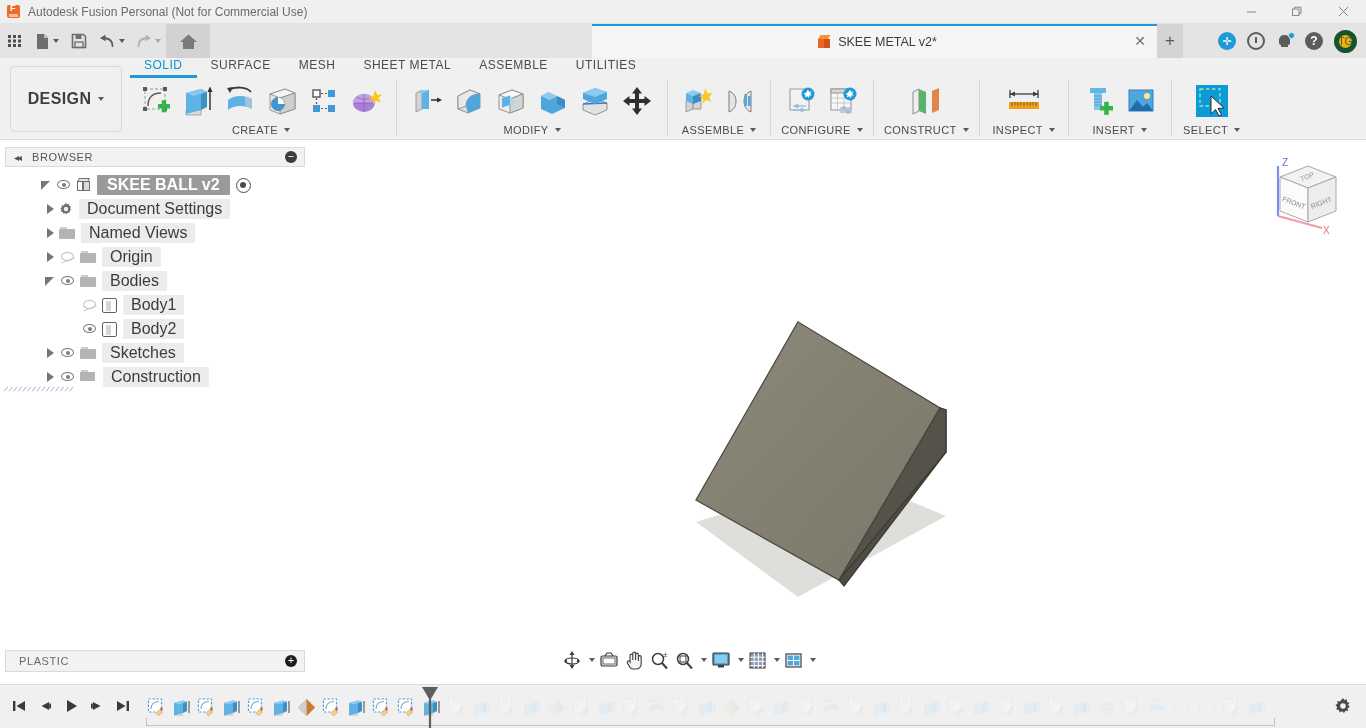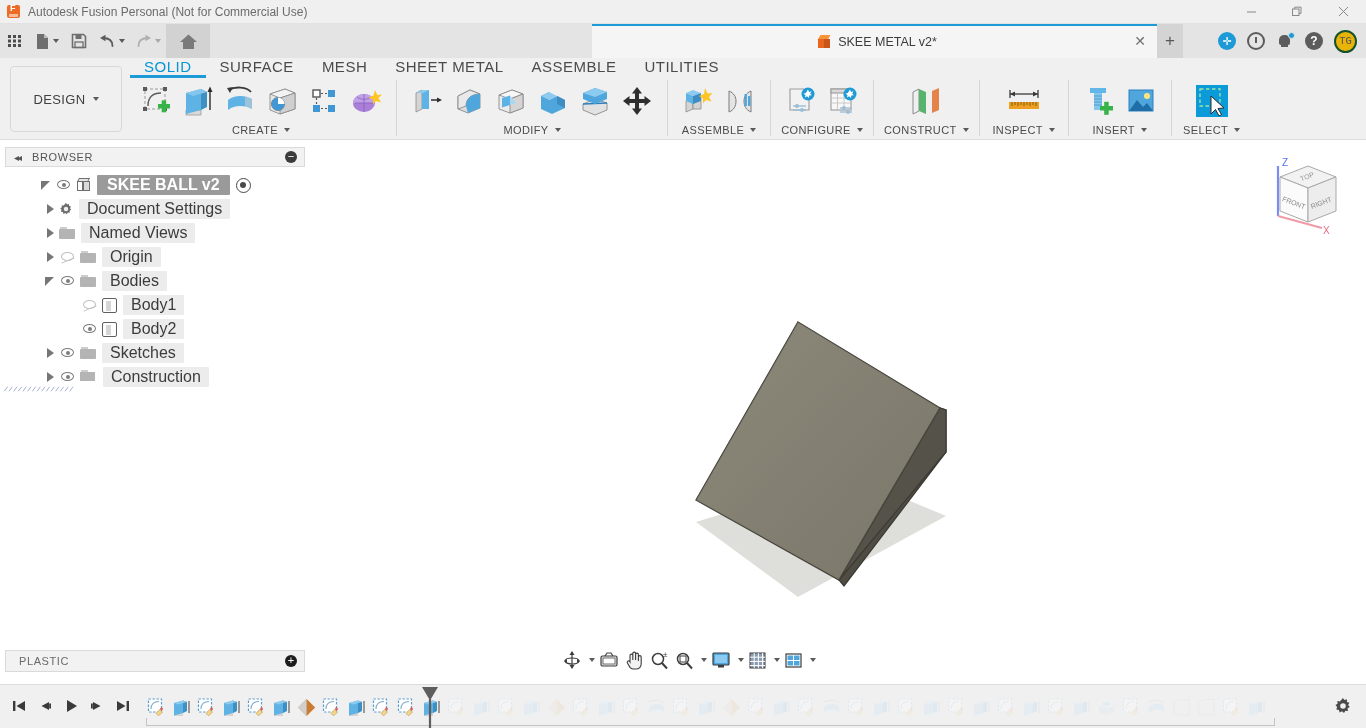--- a/index.html
+++ b/index.html
@@ -68,32 +68,32 @@
   .rt-icons{ position:absolute; right:8px; top:24px; height:34px; display:flex; align-items:center; gap:9px;}
   .rt-ic{ width:20px;height:20px;position:relative; display:flex;align-items:center;justify-content:center;}
   .circ-blue{ width:18px;height:18px;border-radius:50%;background:#1e9ad6;color:#fff;font-size:11px;display:flex;align-items:center;justify-content:center;}
   .circ-gray{ width:18px;height:18px;border-radius:50%;border:2px solid #5c5c5c;position:relative;}
   .circ-gray::after{content:"";position:absolute;left:6px;top:3px;width:1.5px;height:6px;background:#5c5c5c;}
   .circ-help{ width:18px;height:18px;border-radius:50%;background:#5c5c5c;color:#fff;font-size:12px;font-weight:bold;display:flex;align-items:center;justify-content:center;}
   .bell{ position:relative;width:16px;height:17px;}
   .bell .b{position:absolute;left:2px;top:2px;width:11px;height:10px;background:#5c5c5c;border-radius:5px 5px 2px 2px;}
   .bell .cl{position:absolute;left:4px;top:12px;width:7px;height:2px;background:#5c5c5c;}
   .bell .dot{position:absolute;right:-2px;top:-1px;width:7px;height:7px;border-radius:50%;background:#1e9ad6;border:1px solid #e4e4e4;}
-  .avatar{ width:23px;height:23px;border-radius:50%;background:#eab308;border:2px solid #14532d;color:#555;font-size:10.5px;display:flex;align-items:center;justify-content:center;font-family:Liberation Mono, monospace;}
+  .avatar{ width:23px;height:23px;border-radius:50%;background:#eab308;border:5px solid #14532d;color:#555;font-size:10.5px;display:flex;align-items:center;justify-content:center;}
 
   
   .ribbon{ position:absolute; top:58px; left:0; width:1366px; height:82px; background:#f0f0f0; border-bottom:1px solid #dcdcdc;}
   .design-btn{
     position:absolute; left:10px; top:8px; width:112px; height:66px;
     border:1px solid #d8d8d8; border-radius:4px; background:#f0f0f0;
     display:flex; align-items:center; justify-content:center; gap:4px;
-    font-size:13px; font-weight:normal; letter-spacing:.4px; color:#3f3f3f;
+    font-size:16px; font-weight:bold; letter-spacing:.4px; color:#3f3f3f;
   }
   .tabstrip{ position:absolute; left:130px; top:0; height:20px; display:flex; }
-  .rtab{ height:20px; padding:0 14px; font-size:15px; letter-spacing:.5px; color:#4b4b4b; display:flex;align-items:flex-start;justify-content:center;}
+  .rtab{ height:20px; padding:0 14px; font-size:12px; letter-spacing:.5px; color:#4b4b4b; display:flex;align-items:flex-start;justify-content:center;}
   .rtab.sel{ color:#0696d7; border-bottom:3px solid #1e9ad6; height:20px;}
   .groups{ position:absolute; left:130px; top:20px; height:62px; display:flex; align-items:flex-start;}
   .grp{ display:flex; flex-direction:column; align-items:center; padding:0 6px; height:62px; justify-content:flex-start;}
   .grp .row{ display:flex; align-items:flex-end; gap:2px; height:44px; padding-top:2px;}
   .grp .glabel{ font-size:11px; letter-spacing:.4px; color:#4b4b4b; display:flex;align-items:center;gap:3px; height:16px;}
   .sep{ width:1px; height:56px; background:#d6d6d6; margin:2px 4px 0 4px;}
   .tool{ width:40px; height:42px; display:flex;align-items:center;justify-content:center;}
 
   
   .browser{

